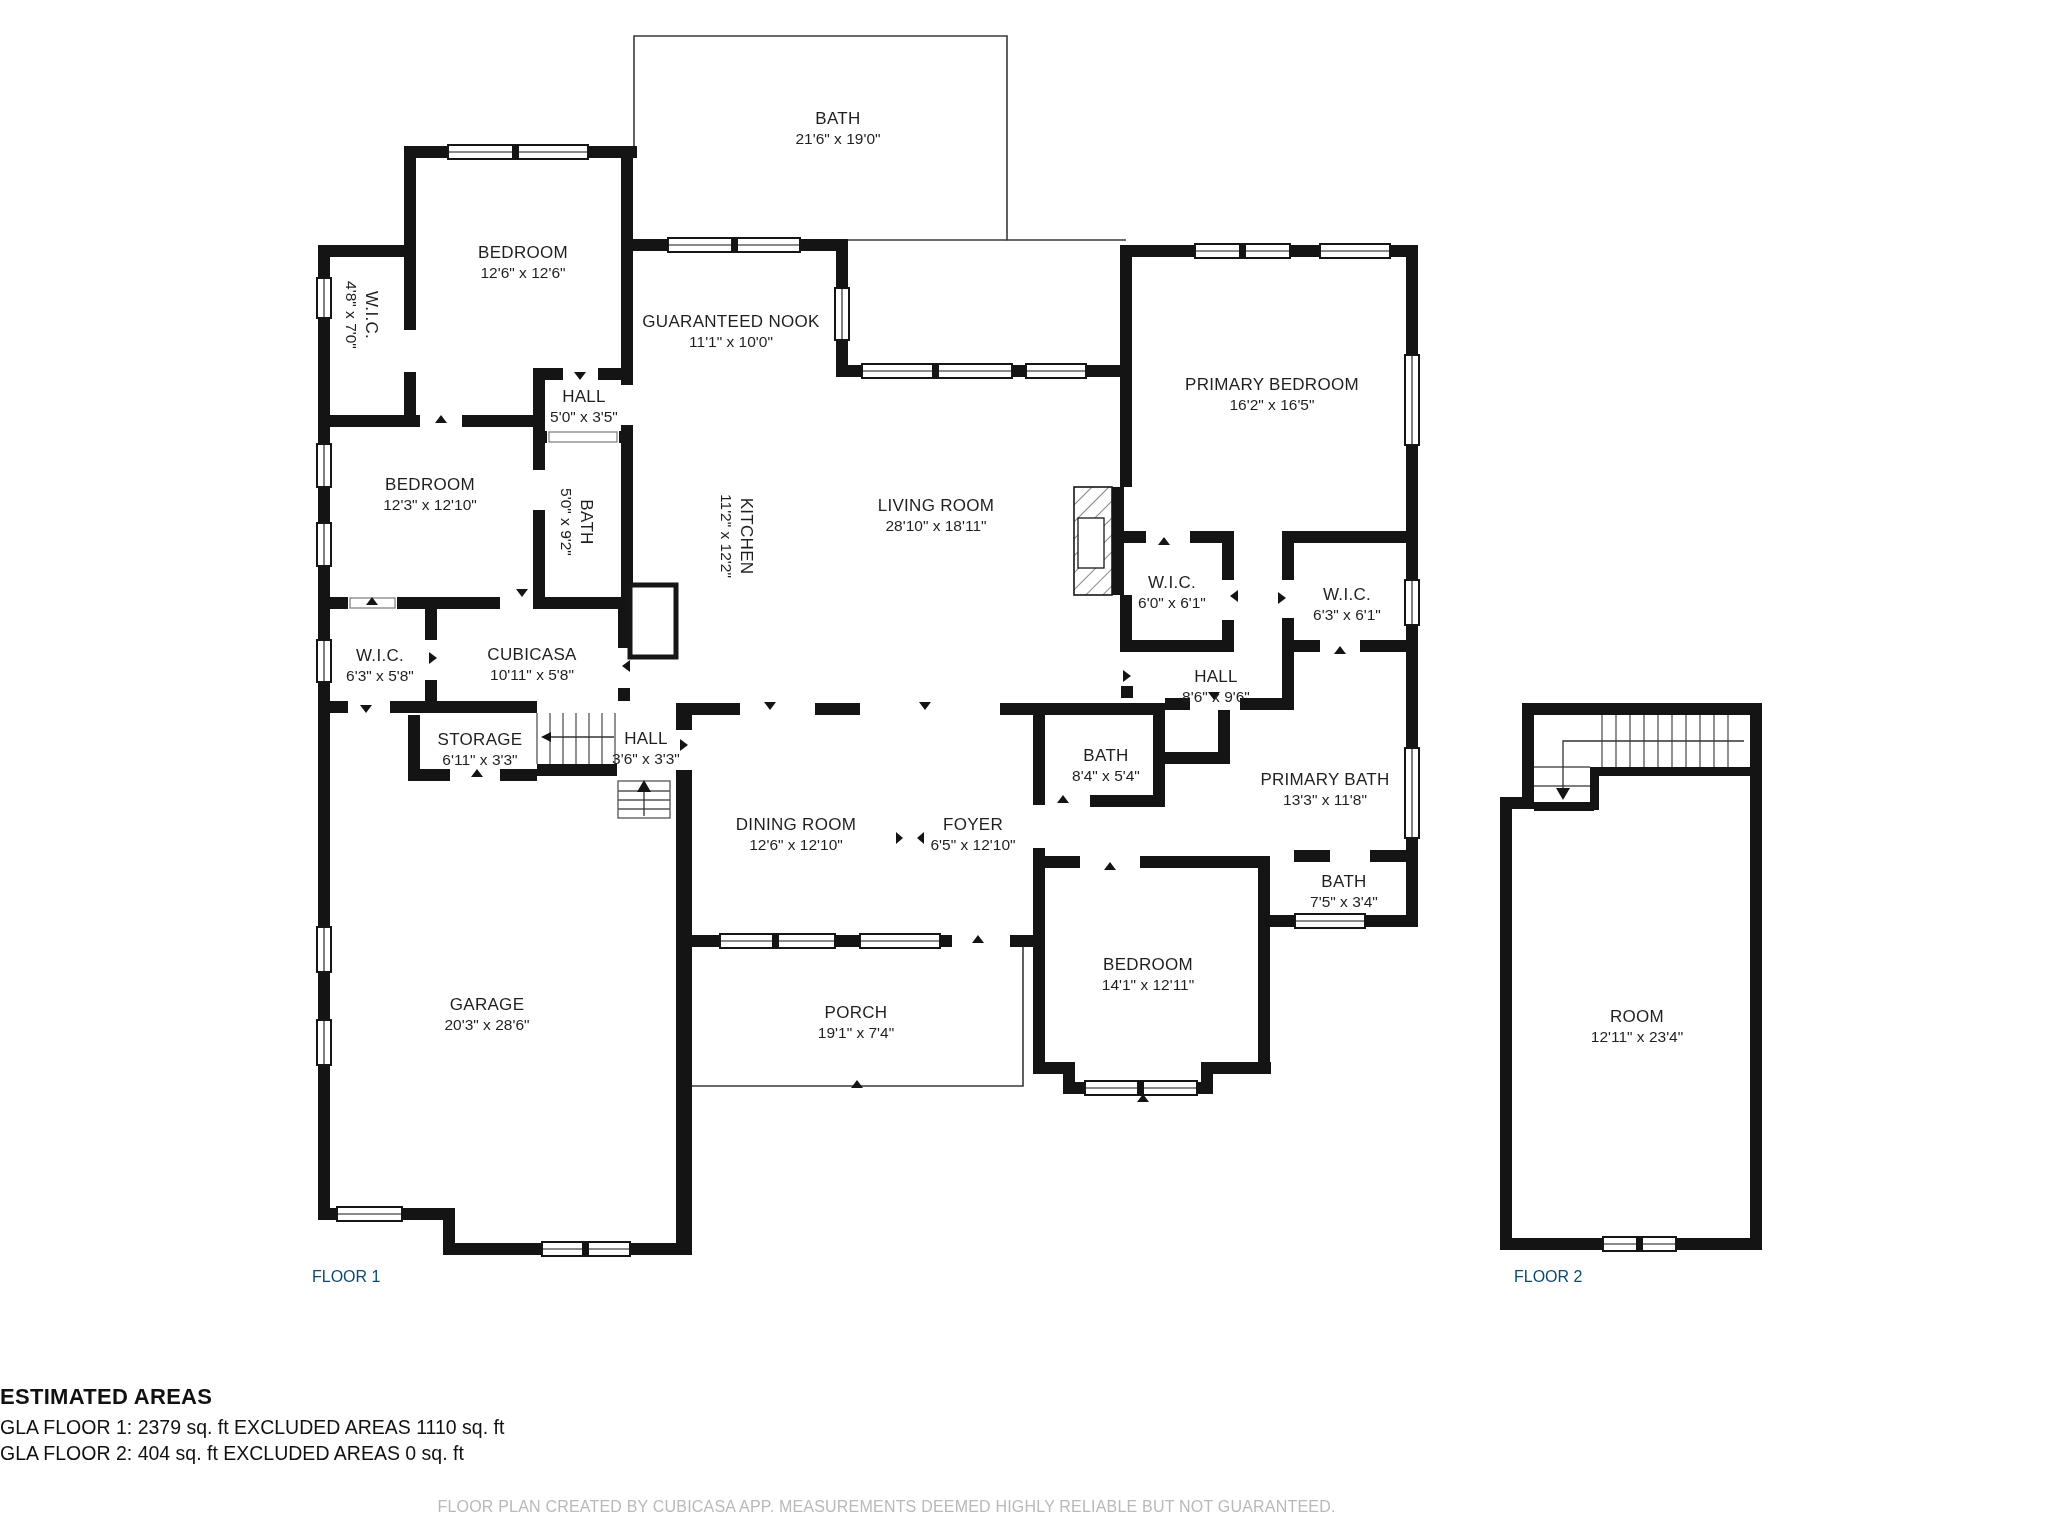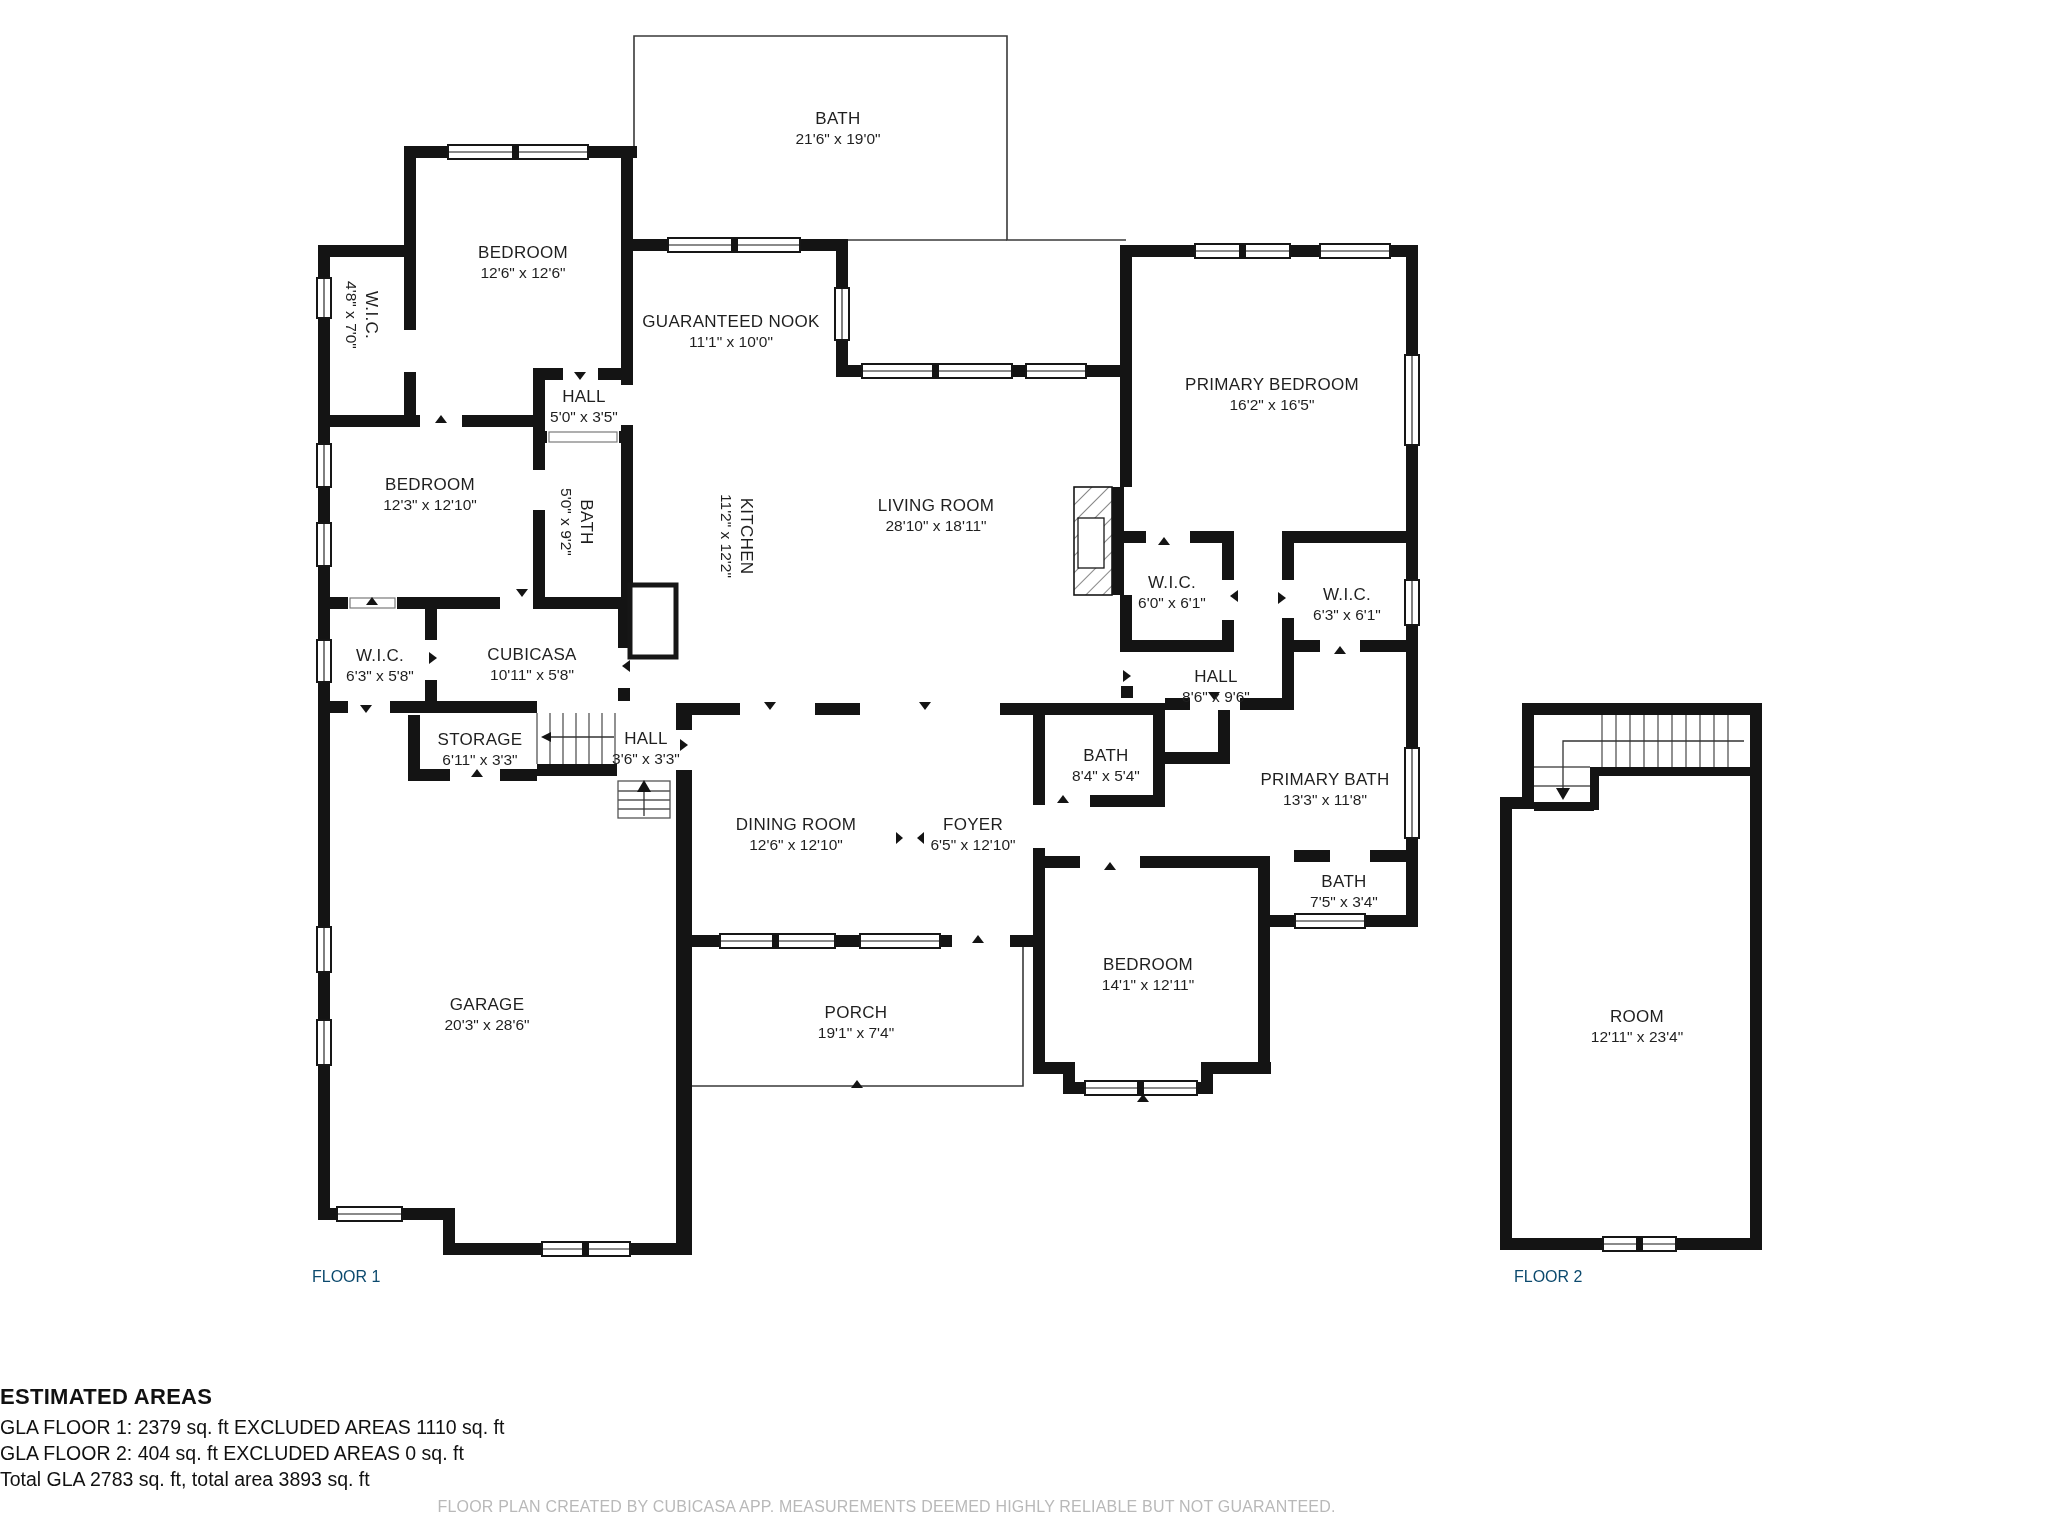--- a/index.html
+++ b/index.html
@@ -380,18 +380,17 @@
       <span class="dm">12'11" x 23'4"</span>
     </div>
 
   <div class="floor-tag" style="left:312px;top:1268px">FLOOR 1</div>
   <div class="floor-tag" style="left:1514px;top:1268px">FLOOR 2</div>
 
   <div class="areas">
     <div class="hd">ESTIMATED AREAS</div>
     <div class="ln">GLA FLOOR 1: 2379 sq. ft EXCLUDED AREAS 1110 sq. ft</div>
     <div class="ln">GLA FLOOR 2: 404 sq. ft EXCLUDED AREAS 0 sq. ft</div>
-    <div class="ln">Total GLA 2783 sq. ft, total area 3893 sq. ft</div>
   </div>
 
   <div class="footer">FLOOR PLAN CREATED BY CUBICASA APP. MEASUREMENTS DEEMED HIGHLY RELIABLE BUT NOT GUARANTEED.</div>
 
 </div>
 
 </body></html>

